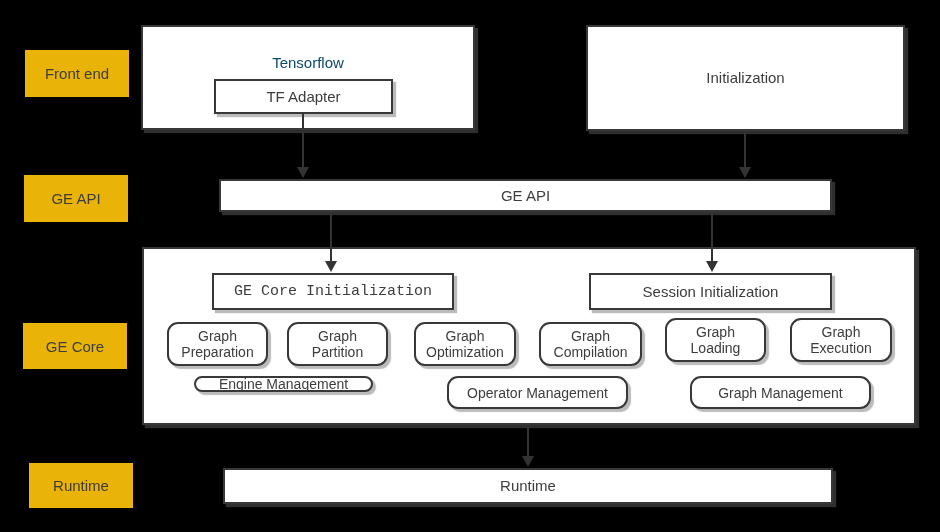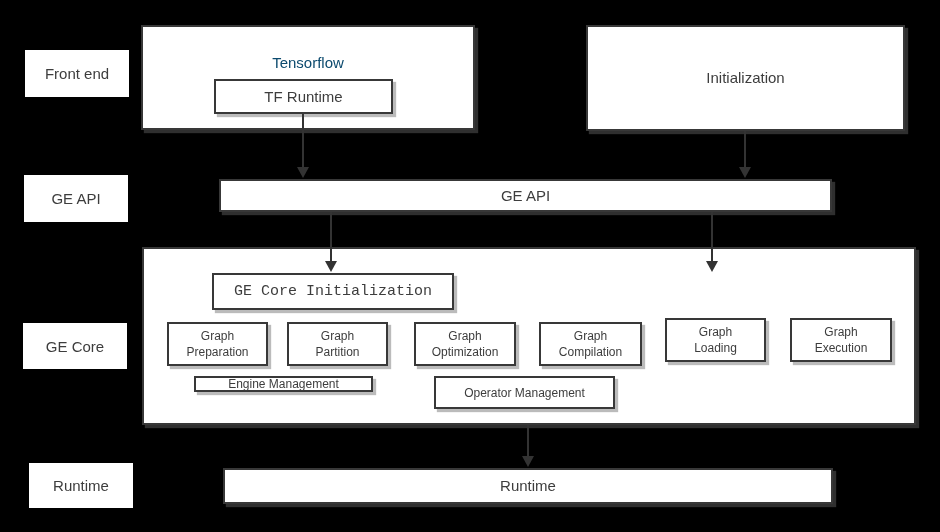--- a/index.html
+++ b/index.html
@@ -7,21 +7,21 @@
     position: relative;
     width: 940px;
     height: 532px;
     background: #000000;
     font-family: "Liberation Sans", sans-serif;
     color: #3d3d3d;
     overflow: hidden;
   }
   .layer-label {
     position: absolute;
-    background: #ffffff;
+    background: #eab308;
     display: flex;
     align-items: center;
     justify-content: center;
     font-size: 15px;
     color: #3d3d3d;
   }
   .box {
     position: absolute;
     background: #ffffff;
     border: 2px solid #383838;
@@ -29,21 +29,21 @@
     box-shadow: 3px 3px 1px rgba(105,105,105,0.45);
     display: flex;
     align-items: center;
     justify-content: center;
     text-align: center;
     font-size: 15px;
     color: #3d3d3d;
     white-space: pre-line;
     line-height: 16px;
   }
-  .box.small { font-size: 12px; }
+  .box.small { font-size: 14px; border-radius: 11px; }
   .outer-title {
     position: absolute;
     left: 0; right: 0;
     text-align: center;
     font-size: 15px;
     color: #0c4a6e;
   }
   .arrow {
     position: absolute;
     width: 12px;
@@ -65,45 +65,47 @@
 <div class="canvas">
 
   <div class="layer-label" style="left:25px; top:50px; width:104px; height:47px;">Front end</div>
   <div class="layer-label" style="left:24px; top:175px; width:104px; height:47px;">GE API</div>
   <div class="layer-label" style="left:23px; top:323px; width:104px; height:46px;text-align:right;">GE Core</div>
   <div class="layer-label" style="left:29px; top:463px; width:104px; height:45px;">Runtime</div>
 
   <div class="box" style="left:141px; top:25px; width:334px; height:105px; align-items:flex-start;">
     <div class="outer-title" style="top:28px;">Tensorflow</div>
   </div>
-  <div class="box" style="left:214px; top:79px; width:179px; height:35px;">TF Runtime</div>
+  <div class="box" style="left:214px; top:79px; width:179px; height:35px;">TF Adapter</div>
 
   <div class="box" style="left:586px; top:25px; width:319px; height:106px;">Initialization</div>
 
   <div class="box" style="left:219px; top:179px; width:613px; height:33px;">GE API</div>
 
   <div class="box" style="left:142px; top:247px; width:774px; height:178px;"></div>
 
   <div class="box" style="left:212px; top:273px; width:242px; height:37px;font-family:Liberation Mono, monospace;">GE Core Initialization</div>
+  <div class="box" style="left:589px; top:273px; width:243px; height:37px;">Session Initialization</div>
 
   <div class="box small" style="left:167px; top:322px; width:101px; height:44px;">Graph
 Preparation</div>
   <div class="box small" style="left:287px; top:322px; width:101px; height:44px;">Graph
 Partition</div>
   <div class="box small" style="left:414px; top:322px; width:102px; height:44px;">Graph
 Optimization</div>
   <div class="box small" style="left:539px; top:322px; width:103px; height:44px;">Graph
 Compilation</div>
   <div class="box small" style="left:665px; top:318px; width:101px; height:44px;">Graph
 Loading</div>
   <div class="box small" style="left:790px; top:318px; width:102px; height:44px;">Graph
 Execution</div>
 
   <div class="box small" style="left:194px; top:376px; width:179px; height:16px;">Engine Management</div>
-  <div class="box small" style="left:434px; top:376px; width:181px; height:33px;">Operator Management</div>
+  <div class="box small" style="left:447px; top:376px; width:181px; height:33px;">Operator Management</div>
+  <div class="box small" style="left:690px; top:376px; width:181px; height:33px;">Graph Management</div>
 
   <div class="box" style="left:223px; top:468px; width:610px; height:36px;">Runtime</div>
 
   <div class="arrow" style="left:297px; top:114px; height:64px;">
     <div class="shaft"></div>
     <div class="head"></div>
   </div>
   <div class="arrow" style="left:739px; top:131px; height:47px;">
     <div class="shaft"></div>
     <div class="head"></div>

